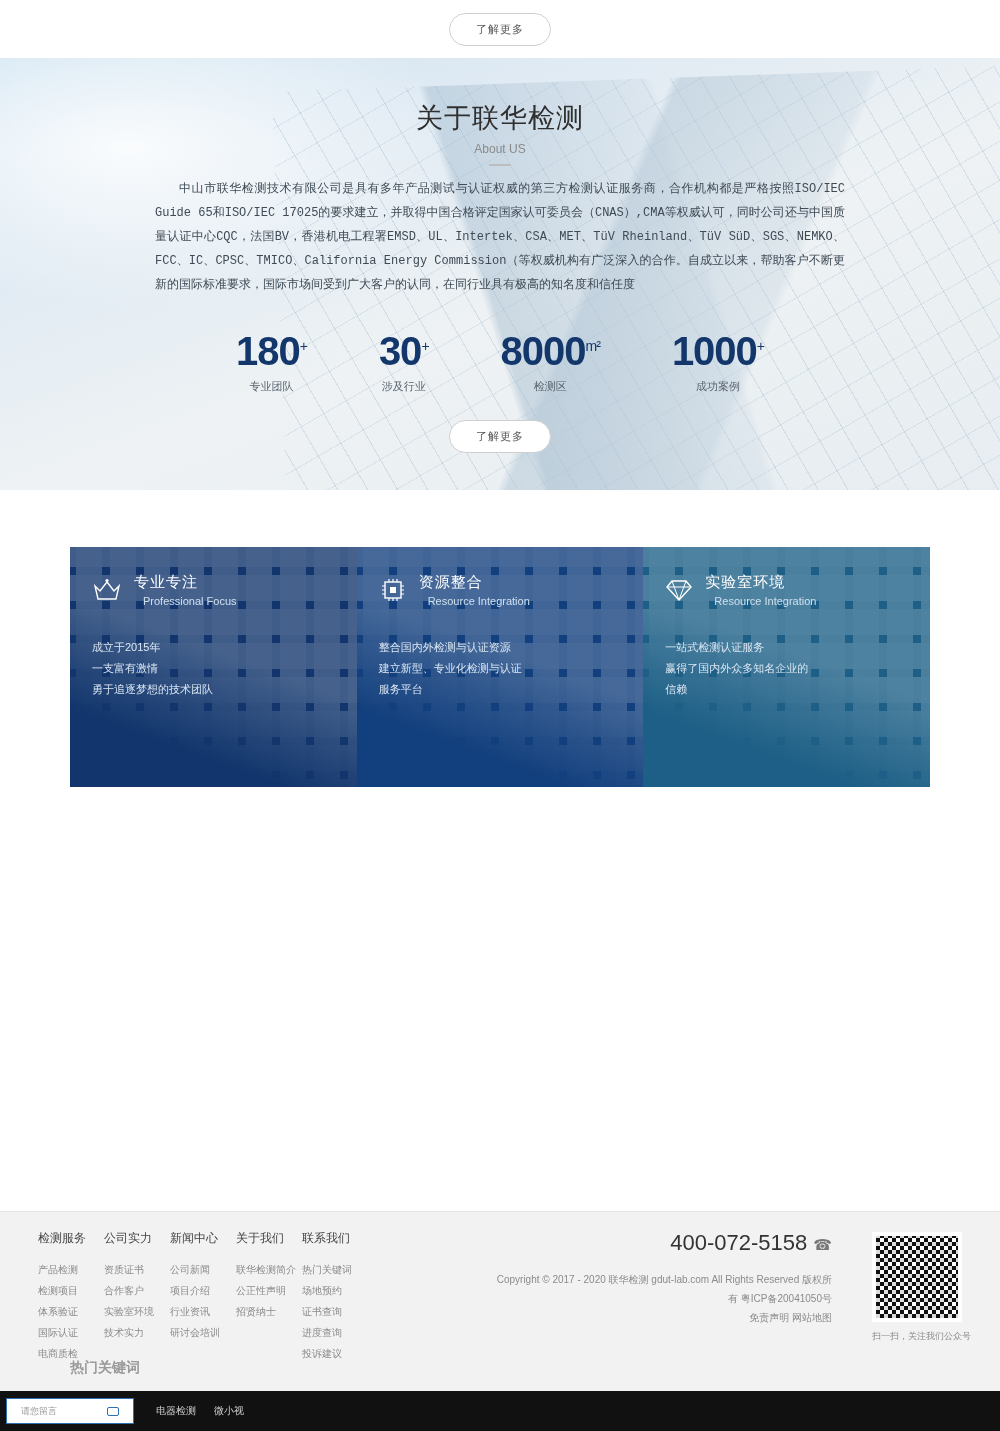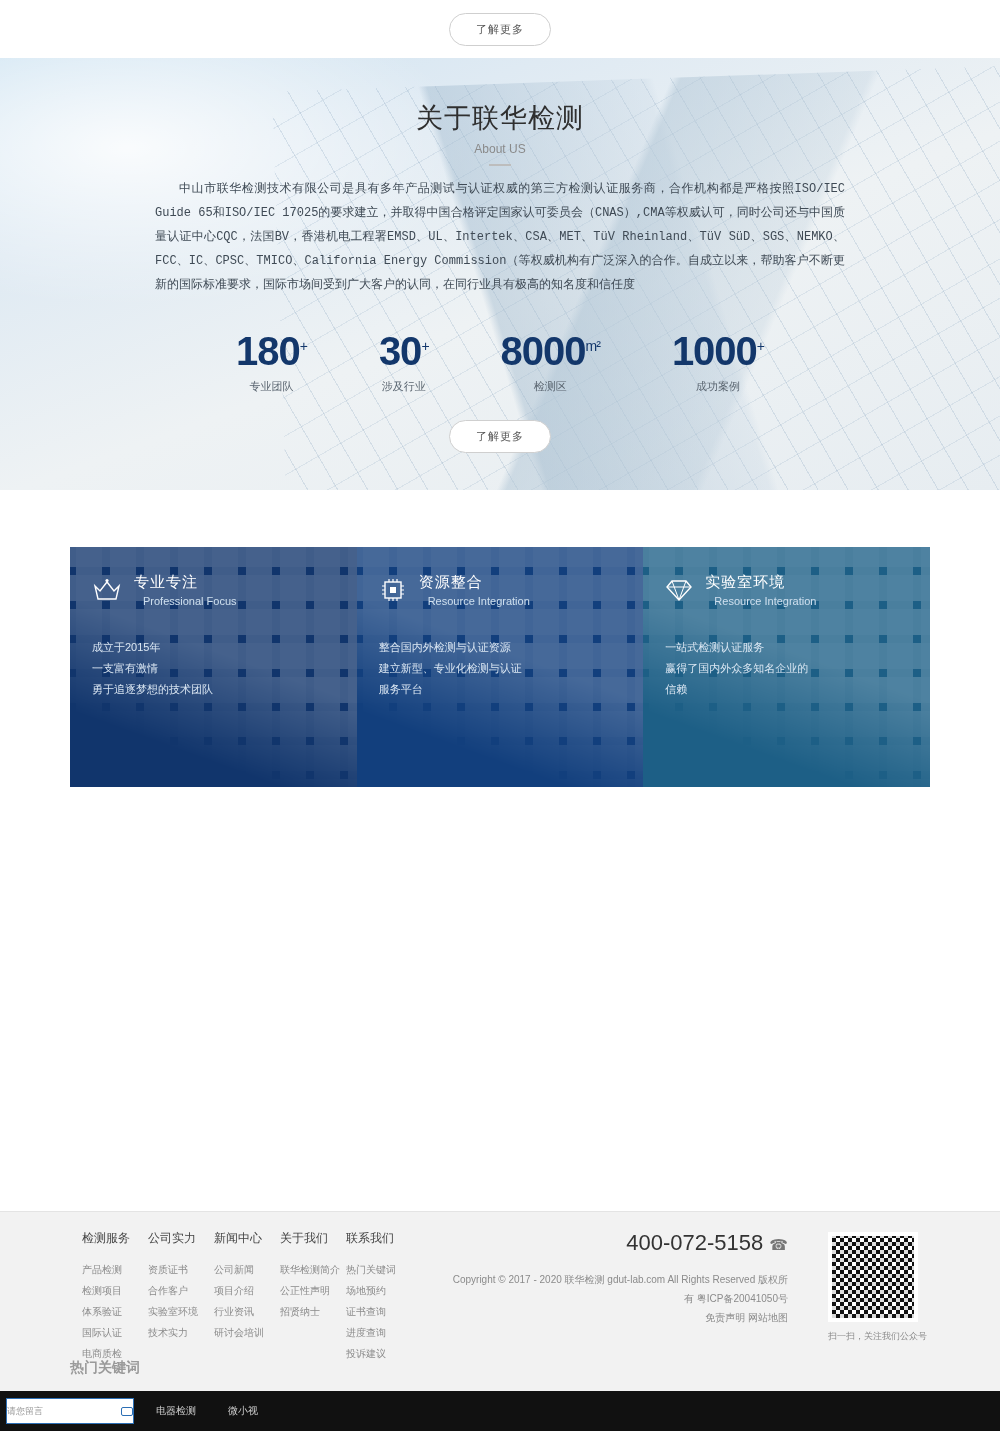--- a/index.html
+++ b/index.html
@@ -116,21 +116,21 @@
     padding: 9px 22px; border: none;
   }
   .tab.active { background: #1b4f9c; color: #fff; }
   .news-divider { width: 860px; height: 1px; background: #e3e3e3; margin: 22px auto 0; }
 
   
   .footer {
     position: absolute; left: 0; top: 1211px; width: 1000px; height: 180px;
     background: #f2f2f2; border-top: 1px solid #e4e4e4;
   }
-  .f-inner { display: flex; padding: 18px 82px 0; }
+  .f-inner { display: flex; padding: 18px 38px 0; }
   .fcol { width: 66px; }
   .fcol h5 { font-size: 12px; color: #444; font-weight: normal; margin-bottom: 12px; }
   .fcol a { display: block; font-size: 10px; color: #8b8b8b; text-decoration: none; line-height: 2.1; }
   .f-right { margin-left: auto; text-align: center; width: 470px; position: relative; }
   .f-phone { font-size: 22px; color: #333; text-align: right; padding-right: 130px; }
   .f-phone .ico { font-size: 15px; color: #777; }
   .f-copy {
     font-size: 10px; color: #8b8b8b; text-align: right; padding-right: 130px;
     margin-top: 14px; line-height: 1.9;
   }
@@ -147,24 +147,24 @@
   .hot { position: absolute; left: 70px; bottom: 14px; font-size: 14px; color: #9a9a9a; font-weight: bold; }
 
   
   .botbar {
     position: absolute; left: 0; bottom: 0; width: 1000px; height: 40px;
     background: #111; display: flex; align-items: center;
   }
   .msgbox {
     width: 128px; height: 26px; margin-left: 6px; background: #fff;
     border: 1px solid #2c6fb5; display: flex; align-items: center;
-    padding: 0 0; font-size: 9px; color: #999; justify-content: space-between;
+    padding: 0 14px; font-size: 9px; color: #999; justify-content: space-between;
   }
   .msgbox .chat { width: 12px; height: 9px; border: 1px solid #2c6fb5; border-radius: 2px; }
-  .botlinks { display: flex; gap: 32px; margin-left: 22px; font-size: 10px; color: #cfcfcf; }
+  .botlinks { display: flex; gap: 18px; margin-left: 22px; font-size: 10px; color: #cfcfcf; }
 </style>
 </head>
 <body>
 
 <div class="page">
 
   <div class="top-strip">
     <button class="pill-btn">了解更多</button>
   </div>
 

